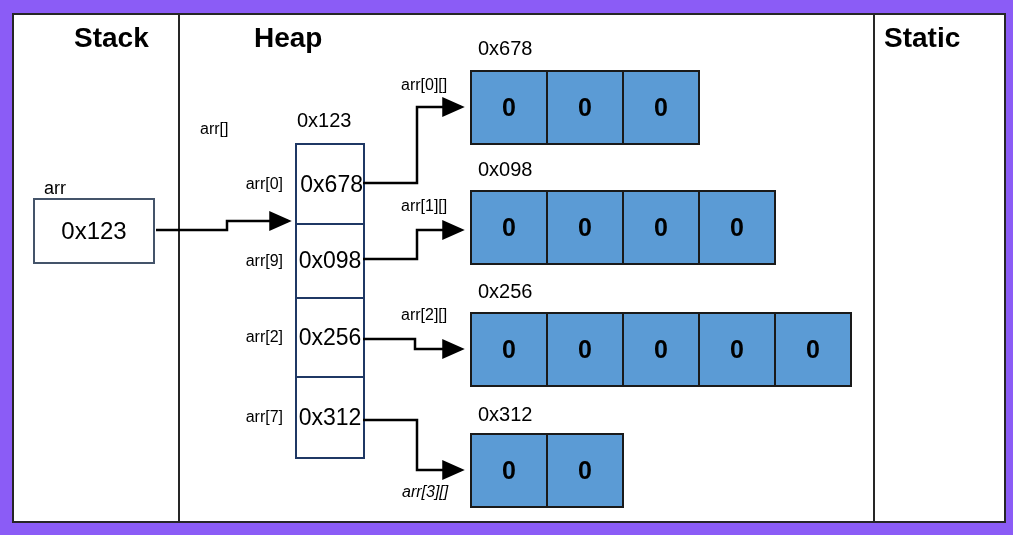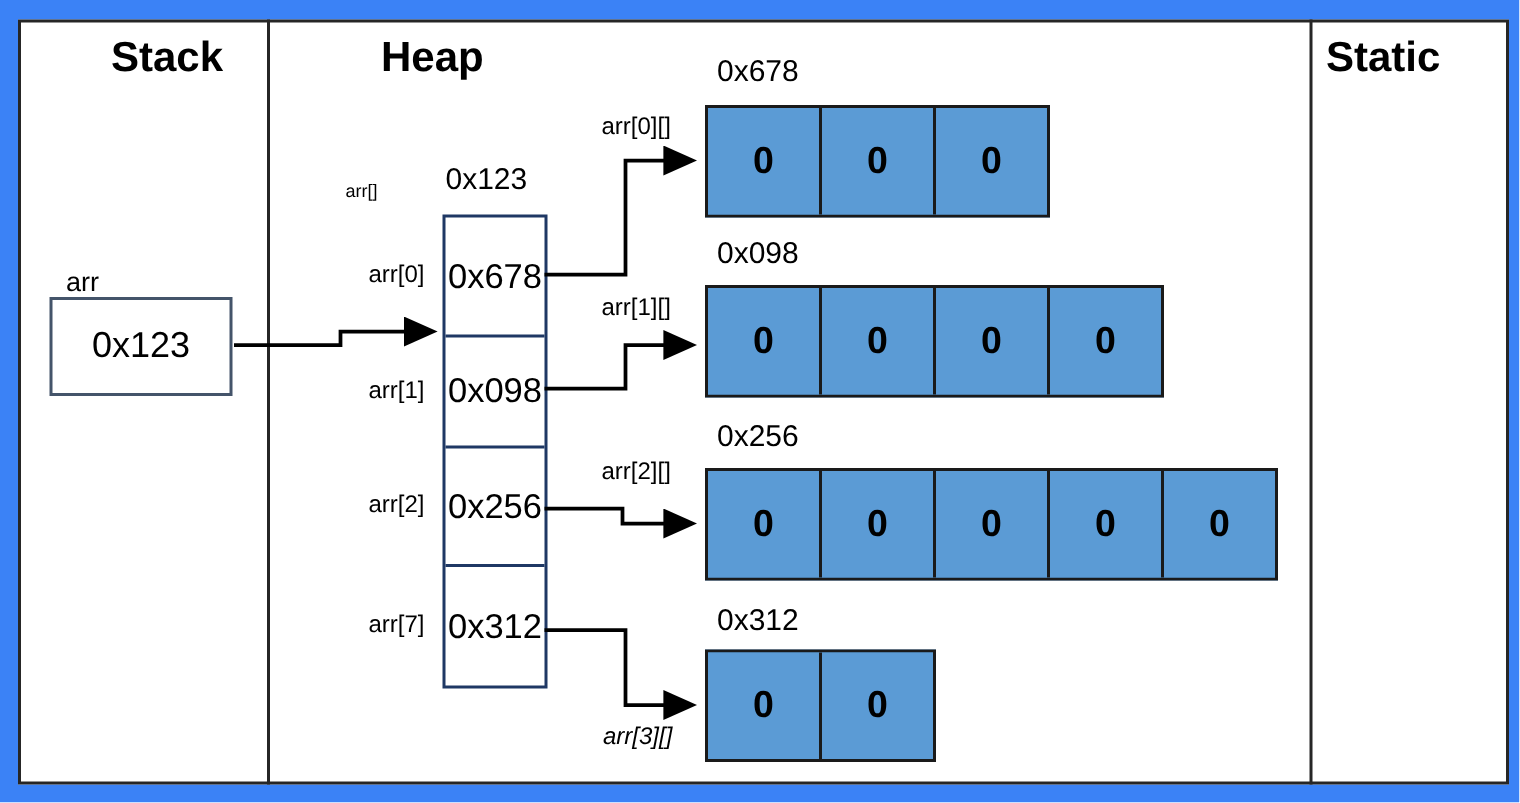--- a/index.html
+++ b/index.html
@@ -2,21 +2,21 @@
 <html><head>
 <meta charset="utf-8">
 <style>
   html,body{margin:0;padding:0;background:#ffffff;}
   #canvas{
     position:relative;
     width:1013px;height:535px;
     font-family:"Liberation Sans", sans-serif;
     color:#000;
     overflow:hidden;
-    background:#3b82f6;
+    background:#8b5cf6;
   }
   
   .frame{
     position:absolute;left:12px;top:13px;width:990px;height:506px;
     border:2px solid #262626;background:#fff;
   }
   .vdivider{position:absolute;top:13px;height:510px;width:2px;background:#262626;}
   .section-title{
     position:absolute;
     font-size:28px;font-weight:bold;line-height:1;
@@ -43,21 +43,21 @@
     border-bottom:2px solid #1f3864;
     box-sizing:border-box;
   }
   .spine-cell:last-child{border-bottom:none;}
   .spine-cell .side-label{
     position:absolute;right:calc(100% + 14px);top:50%;
     transform:translateY(-50%);
     font-size:16px;white-space:nowrap;
   }
   .spine-title{position:absolute;left:297px;top:109px;font-size:20px;}
-  .spine-array-label{position:absolute;left:200px;width:82px;top:120px;font-size:12px;text-align:center;}
+  .spine-array-label{position:absolute;left:200px;width:82px;top:120px;font-size:16px;text-align:left;}
   
   .row{position:absolute;display:flex;border:2px solid #1a1a1a;background:#5b9bd5;}
   .row .cell{
     width:74px;height:71px;
     display:flex;align-items:center;justify-content:center;
     font-size:25px;font-weight:bold;color:#000;
     border-right:2px solid #1a1a1a;
     background:#5b9bd5;
   }
   .row .cell:last-child{border-right:none;}
@@ -77,26 +77,26 @@
   <div class="section-title" style="left:74px;top:24px;">Stack</div>
   <div class="section-title" style="left:254px;top:24px;">Heap</div>
   <div class="section-title" style="left:884px;top:24px;">Static</div>
 
   <div class="stack-var-label">arr</div>
   <div class="stack-box">0x123</div>
 
   <div class="spine-title">0x123</div>
   <div class="spine-array-label">arr[]</div>
   <div class="spine">
-    <div class="spine-cell" style="height:81px;">
+    <div class="spine-cell" style="height:81px;justify-content:flex-end;">
       <span class="side-label">arr[0]</span>
       <span>0x678</span>
     </div>
     <div class="spine-cell" style="height:74px;">
-      <span class="side-label">arr[1]</span>
+      <span class="side-label">arr[9]</span>
       <span>0x098</span>
     </div>
     <div class="spine-cell" style="height:80px;">
       <span class="side-label">arr[2]</span>
       <span>0x256</span>
     </div>
     <div class="spine-cell" style="height:80px;">
       <span class="side-label">arr[7]</span>
       <span>0x312</span>
     </div>

